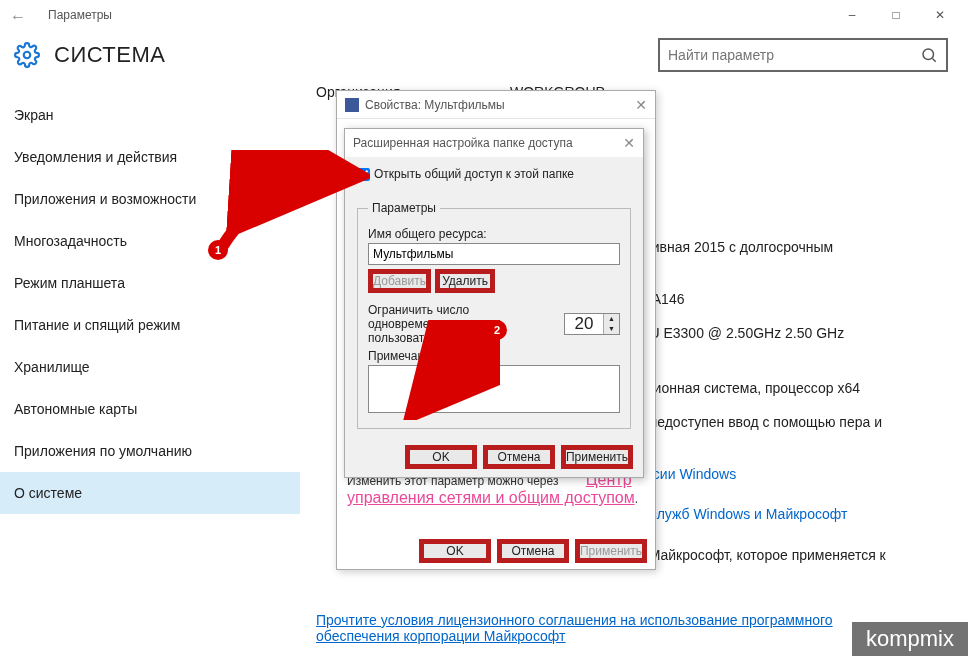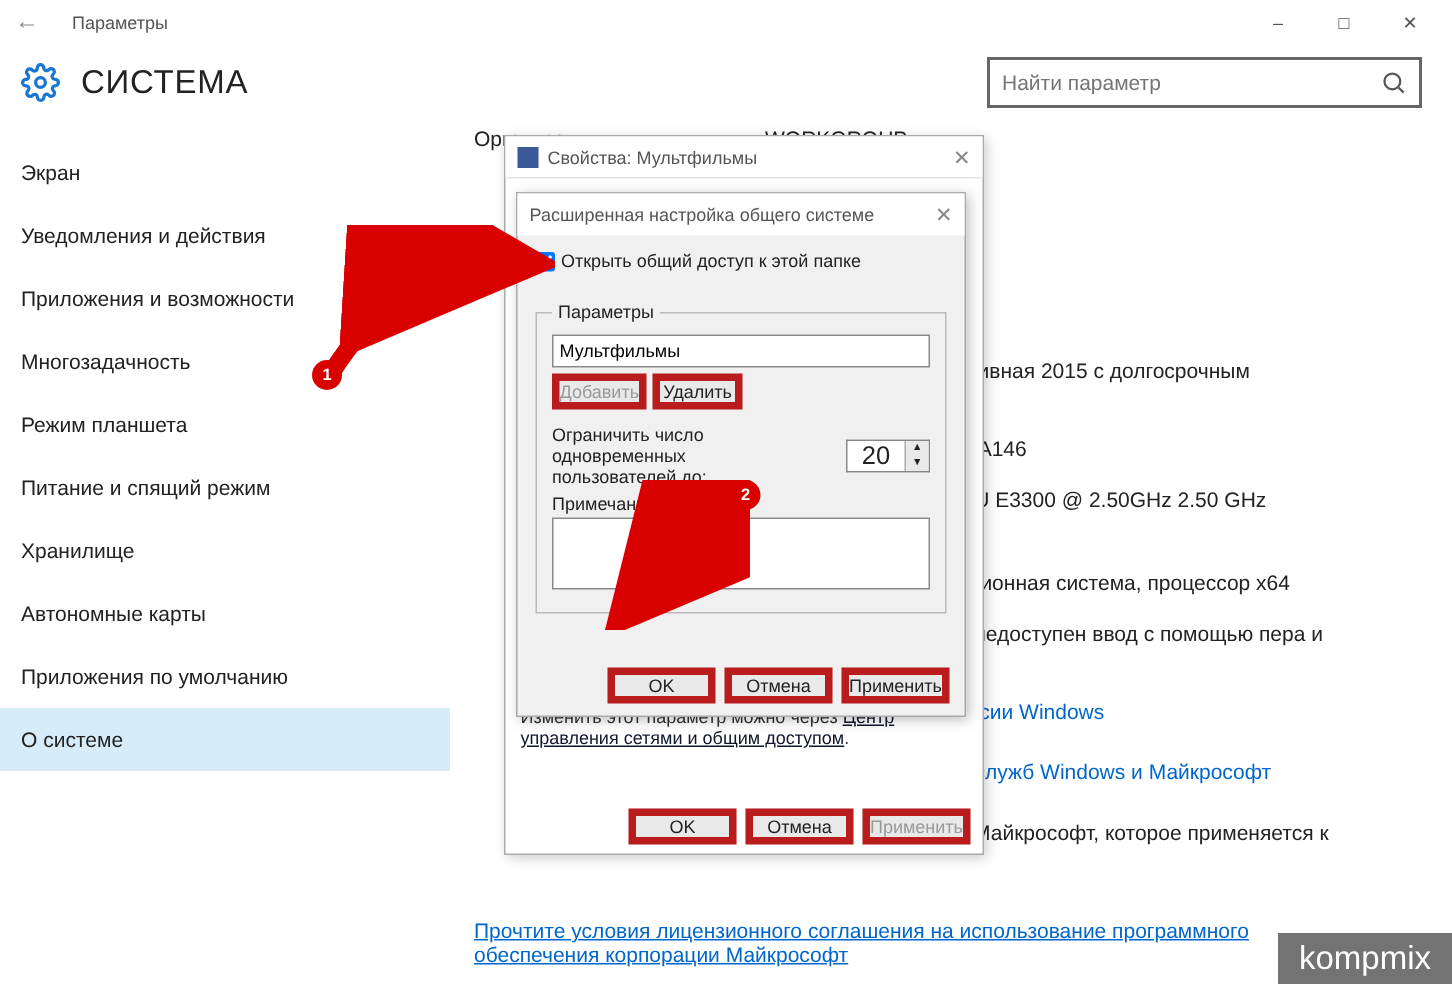--- a/index.html
+++ b/index.html
@@ -30,21 +30,21 @@
 .bg-fragments { position: absolute; inset: 0; }
 .frag { position: absolute; font-size: 14px; color: #222; white-space: nowrap; }
 .frag.link { color: #0066cc; }
 .frag.link.u { text-decoration: underline; }
 
 
 .dialog1 { position: absolute; left: 336px; top: 90px; width: 320px; height: 480px; background: #fff; border: 1px solid #aaa; box-shadow: 2px 2px 8px rgba(0,0,0,0.2); }
 .dialog1 .dtitlebar { height: 28px; display: flex; align-items: center; padding: 0 8px; background: #fff; border-bottom: 1px solid #e4e4e4; font-size: 12px; color: #555; }
 .dialog1 .dtitlebar .dicon { width: 14px; height: 14px; background: #3b5998; margin-right: 6px; }
 .dialog1 .dclose { margin-left: auto; color: #888; font-size: 14px; }
-.dialog1 .linkline { font-size: 12px; color: #0f172a; text-decoration: underline; }
+.dialog1 .linkline { font-size: 16px; color: #ec4899; text-decoration: underline; margin-left: 24px; }
 .dialog1 .dbuttons { position: absolute; bottom: 6px; right: 8px; display: flex; gap: 6px; }
 .btn { min-width: 72px; height: 24px; background: #e9e9e9; border: 5px solid #b91c1c; font-size: 12px; display: flex; align-items: center; justify-content: center; cursor: pointer; }
 .btn.disabled { color: #999; }
 
 
 .dialog2 { position: absolute; left: 344px; top: 128px; width: 300px; height: 350px; background: #f0f0f0; border: 1px solid #aaa; box-shadow: 2px 2px 8px rgba(0,0,0,0.25); }
 .dialog2 .dtitlebar { height: 28px; display: flex; align-items: center; padding: 0 8px; background: #fff; font-size: 12px; color: #555; }
 .dialog2 .dclose { margin-left: auto; color: #888; font-size: 14px; }
 .dialog2 .dcontent { padding: 10px 12px; }
 .chkrow { display: flex; align-items: center; font-size: 12px; margin-bottom: 20px; }
@@ -143,30 +143,31 @@
   </div>
   <div class="dbuttons">
     <div class="btn">OK</div>
     <div class="btn">Отмена</div>
     <div class="btn disabled">Применить</div>
   </div>
 </div>
 
 <div class="dialog2">
   <div class="dtitlebar">
-    <span>Расширенная настройка общего системе</span>
+    <span>Расширенная настройка папке доступа</span>
     <span class="dclose">✕</span>
   </div>
   <div class="dcontent">
     <label class="chkrow">
       <input type="checkbox" checked="" style="">
       <span>Открыть общий доступ к этой папке</span>
     </label>
     <fieldset class="params">
       <legend>Параметры</legend>
+      <span class="flabel">Имя общего ресурса:</span>
       <input class="tinput" value="Мультфильмы" style="">
       <div class="smallbtns">
         <div class="btn disabled" style="min-width:60px;">Добавить</div>
         <div class="btn" style="min-width:60px;">Удалить</div>
       </div>
       <div class="limitrow">
         <div class="limtext">Ограничить число одновременных пользователей до:</div>
         <div class="spinner">
           <div class="num">20</div>
           <div class="arrs">

